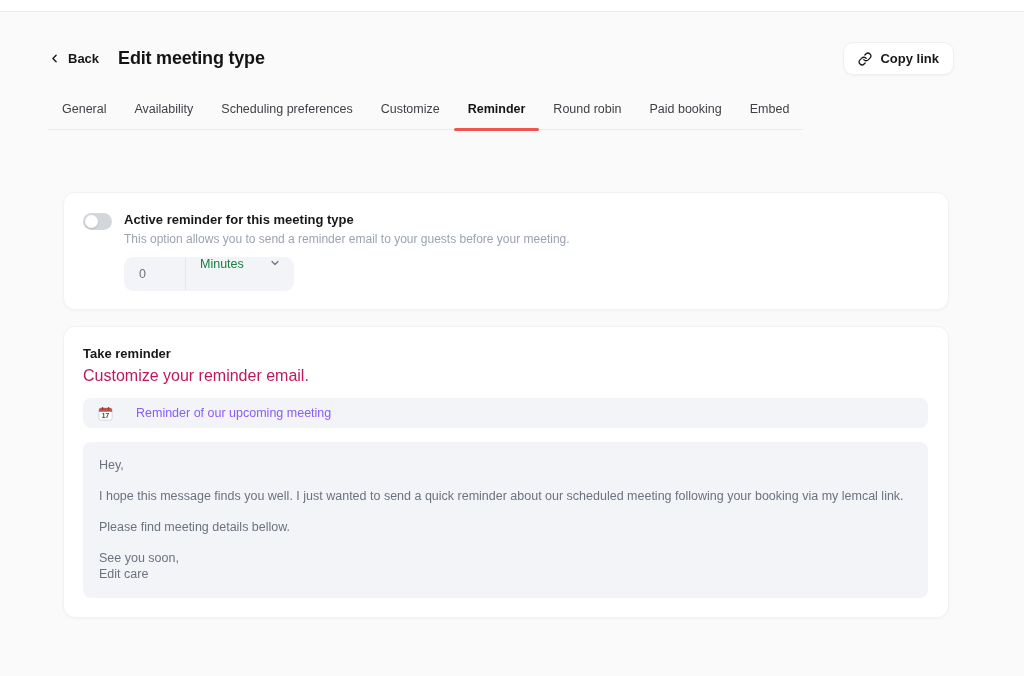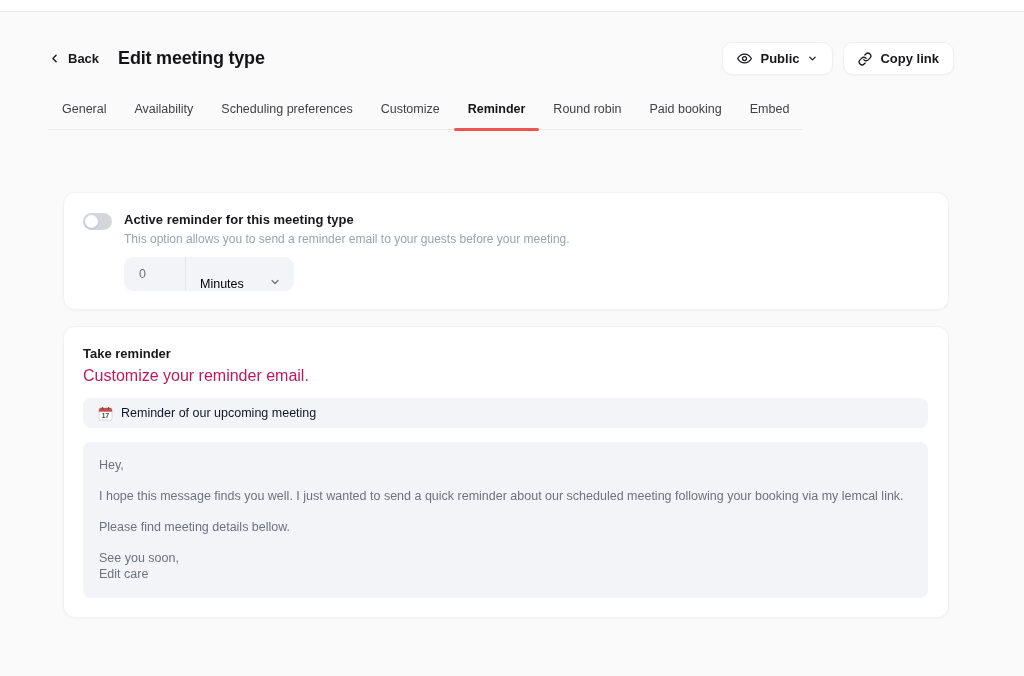--- a/index.html
+++ b/index.html
@@ -44,29 +44,29 @@
             border-radius:50%; background:#ffffff; box-shadow:0 1px 2px rgba(0,0,0,0.15); }
   .setting-title { font-size:13px; font-weight:700; color:#18181b; }
   .setting-desc { font-size:12px; color:#9ca3af; margin-top:5px; }
 
   
   .delay-group { display:flex; align-items:stretch; margin:11px 0 0 41px; width:170px; height:34px;
                  background:#f3f4f7; border-radius:9px; overflow:hidden; }
   .delay-value { width:61px; display:flex; align-items:center; padding-left:15px;
                  font-size:12.5px; color:#6b7280; }
   .delay-divider { width:1px; background:#e5e7eb; margin:0; }
-  .delay-unit { flex:1; display:flex; align-items:flex-end; justify-content:space-between;
-                padding:0 13px 0 14px; font-size:12.5px; color:#000000; cursor:pointer; }
+  .delay-unit { flex:1; display:flex; align-items:flex-start; justify-content:space-between;
+                padding:0 13px 0 14px; font-size:12.5px; color:#15803d; cursor:pointer; }
 
   
   .card-title { font-size:13px; font-weight:700; color:#18181b; }
   .card-subtitle { font-size:16px; color:#be185d; margin-top:6px; }
   .subject-field { display:flex; align-items:center; gap:8px; height:30px; margin-top:13px;
                    background:#f3f4f7; border-radius:8px; padding:0 15px; cursor:text; }
-  .subject-text { font-size:12.5px; color:#0f172a; }
+  .subject-text { font-size:12.5px; color:#8b5cf6;margin-left:15px; }
   .body-field { margin-top:14px; background:#f3f4f7; border-radius:8px;
                 padding:15px 16px 13px 16px; height:156px; cursor:text; }
   .body-par { font-size:12.5px; color:#6b7280; line-height:16px; margin-bottom:15px;
               white-space:pre-line; }
   .body-par:last-child { margin-bottom:0; }
 
   .cal-icon { display:block; }
 </style>
 </head>
 <body>
@@ -78,34 +78,20 @@
     <div class="back-btn">
       <span>
         <svg width="13" height="13" viewBox="0 0 24 24" fill="none" stroke="#18181b" stroke-width="2.6" stroke-linecap="round" stroke-linejoin="round">
             <path d="M15 18l-6-6 6-6"></path>
           </svg>
       </span>
       <span class="back-label">Back</span>
     </div>
     <div class="page-title">Edit meeting type</div>
     <div class="header-actions">
-      <div class="hbtn">
-        <span>
-          <svg width="15" height="15" viewBox="0 0 24 24" fill="none" stroke="#18181b" stroke-width="2" stroke-linecap="round" stroke-linejoin="round">
-              <path d="M1 12s4-7 11-7 11 7 11 7-4 7-11 7S1 12 1 12z"></path>
-              <circle cx="12" cy="12" r="3.2"></circle>
-            </svg>
-        </span>
-        <span>Public</span>
-        <span>
-          <svg width="11" height="11" viewBox="0 0 24 24" fill="none" stroke="#18181b" stroke-width="2.6" stroke-linecap="round" stroke-linejoin="round">
-              <path d="M6 9l6 6 6-6"></path>
-            </svg>
-        </span>
-      </div>
       <div class="hbtn">
         <span>
           <svg width="14" height="14" viewBox="0 0 24 24" fill="none" stroke="#18181b" stroke-width="2.2" stroke-linecap="round" stroke-linejoin="round">
               <path d="M10 13a5 5 0 0 0 7.54.54l3-3a5 5 0 0 0-7.07-7.07l-1.72 1.71"></path>
               <path d="M14 11a5 5 0 0 0-7.54-.54l-3 3a5 5 0 0 0 7.07 7.07l1.71-1.71"></path>
             </svg>
         </span>
         <span>Copy link</span>
       </div>
     </div>

